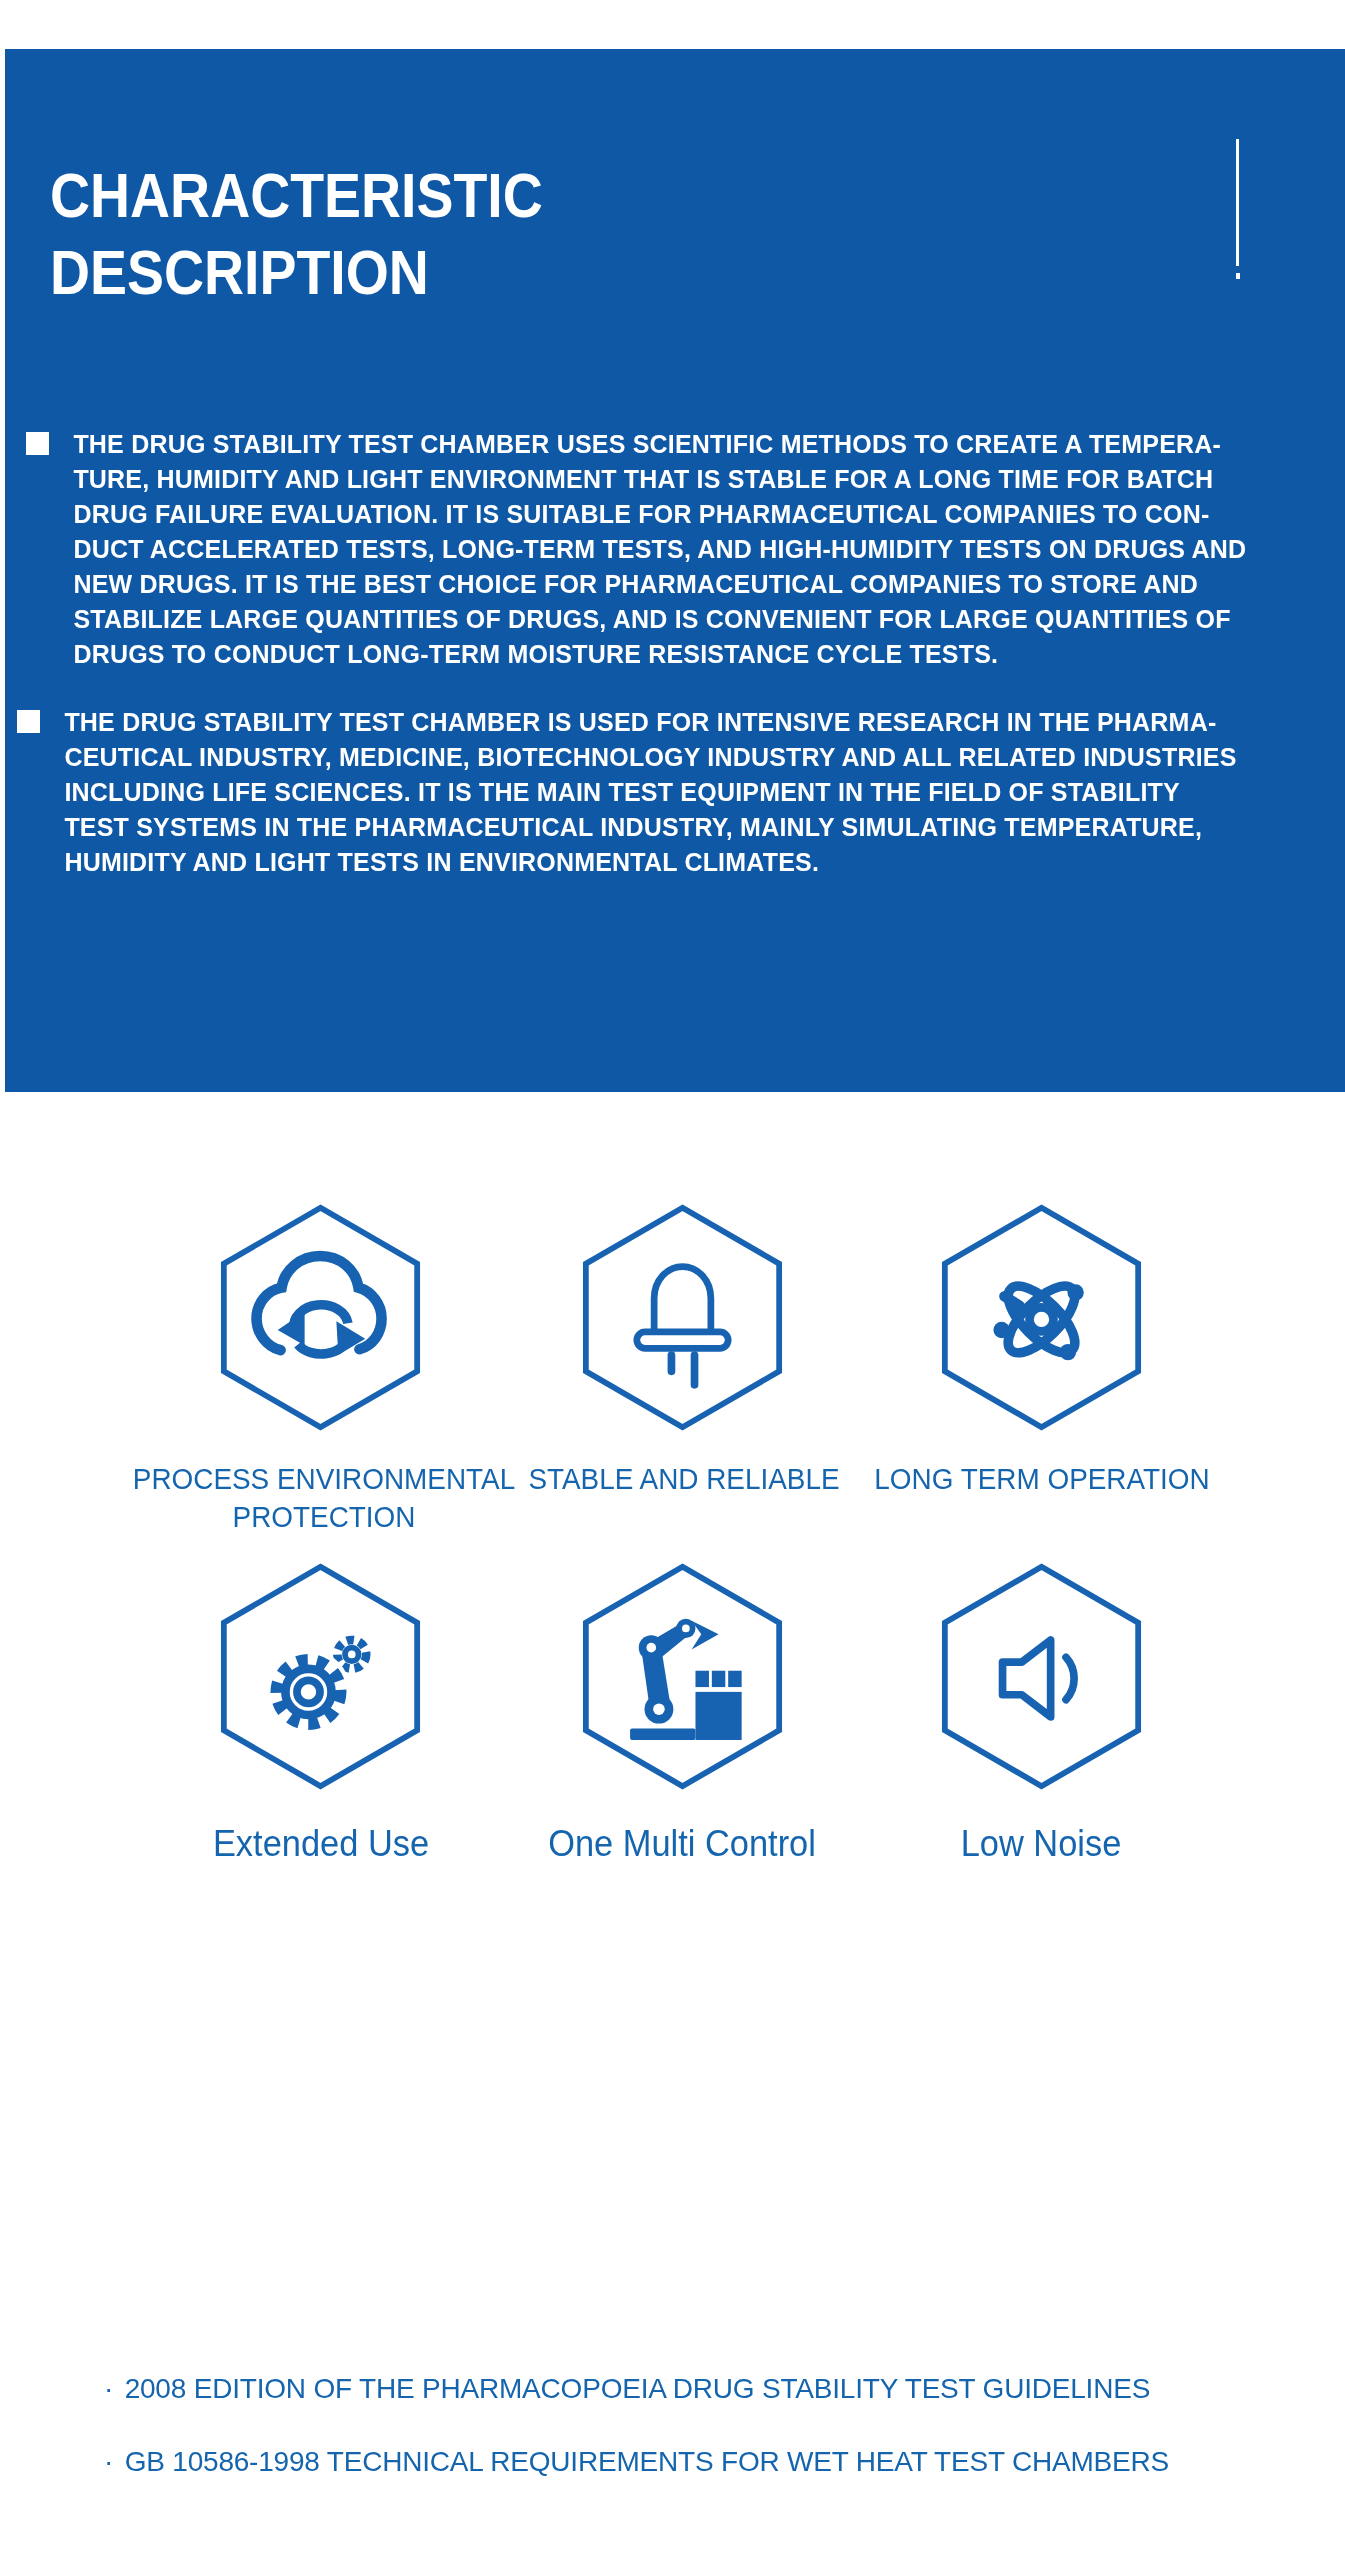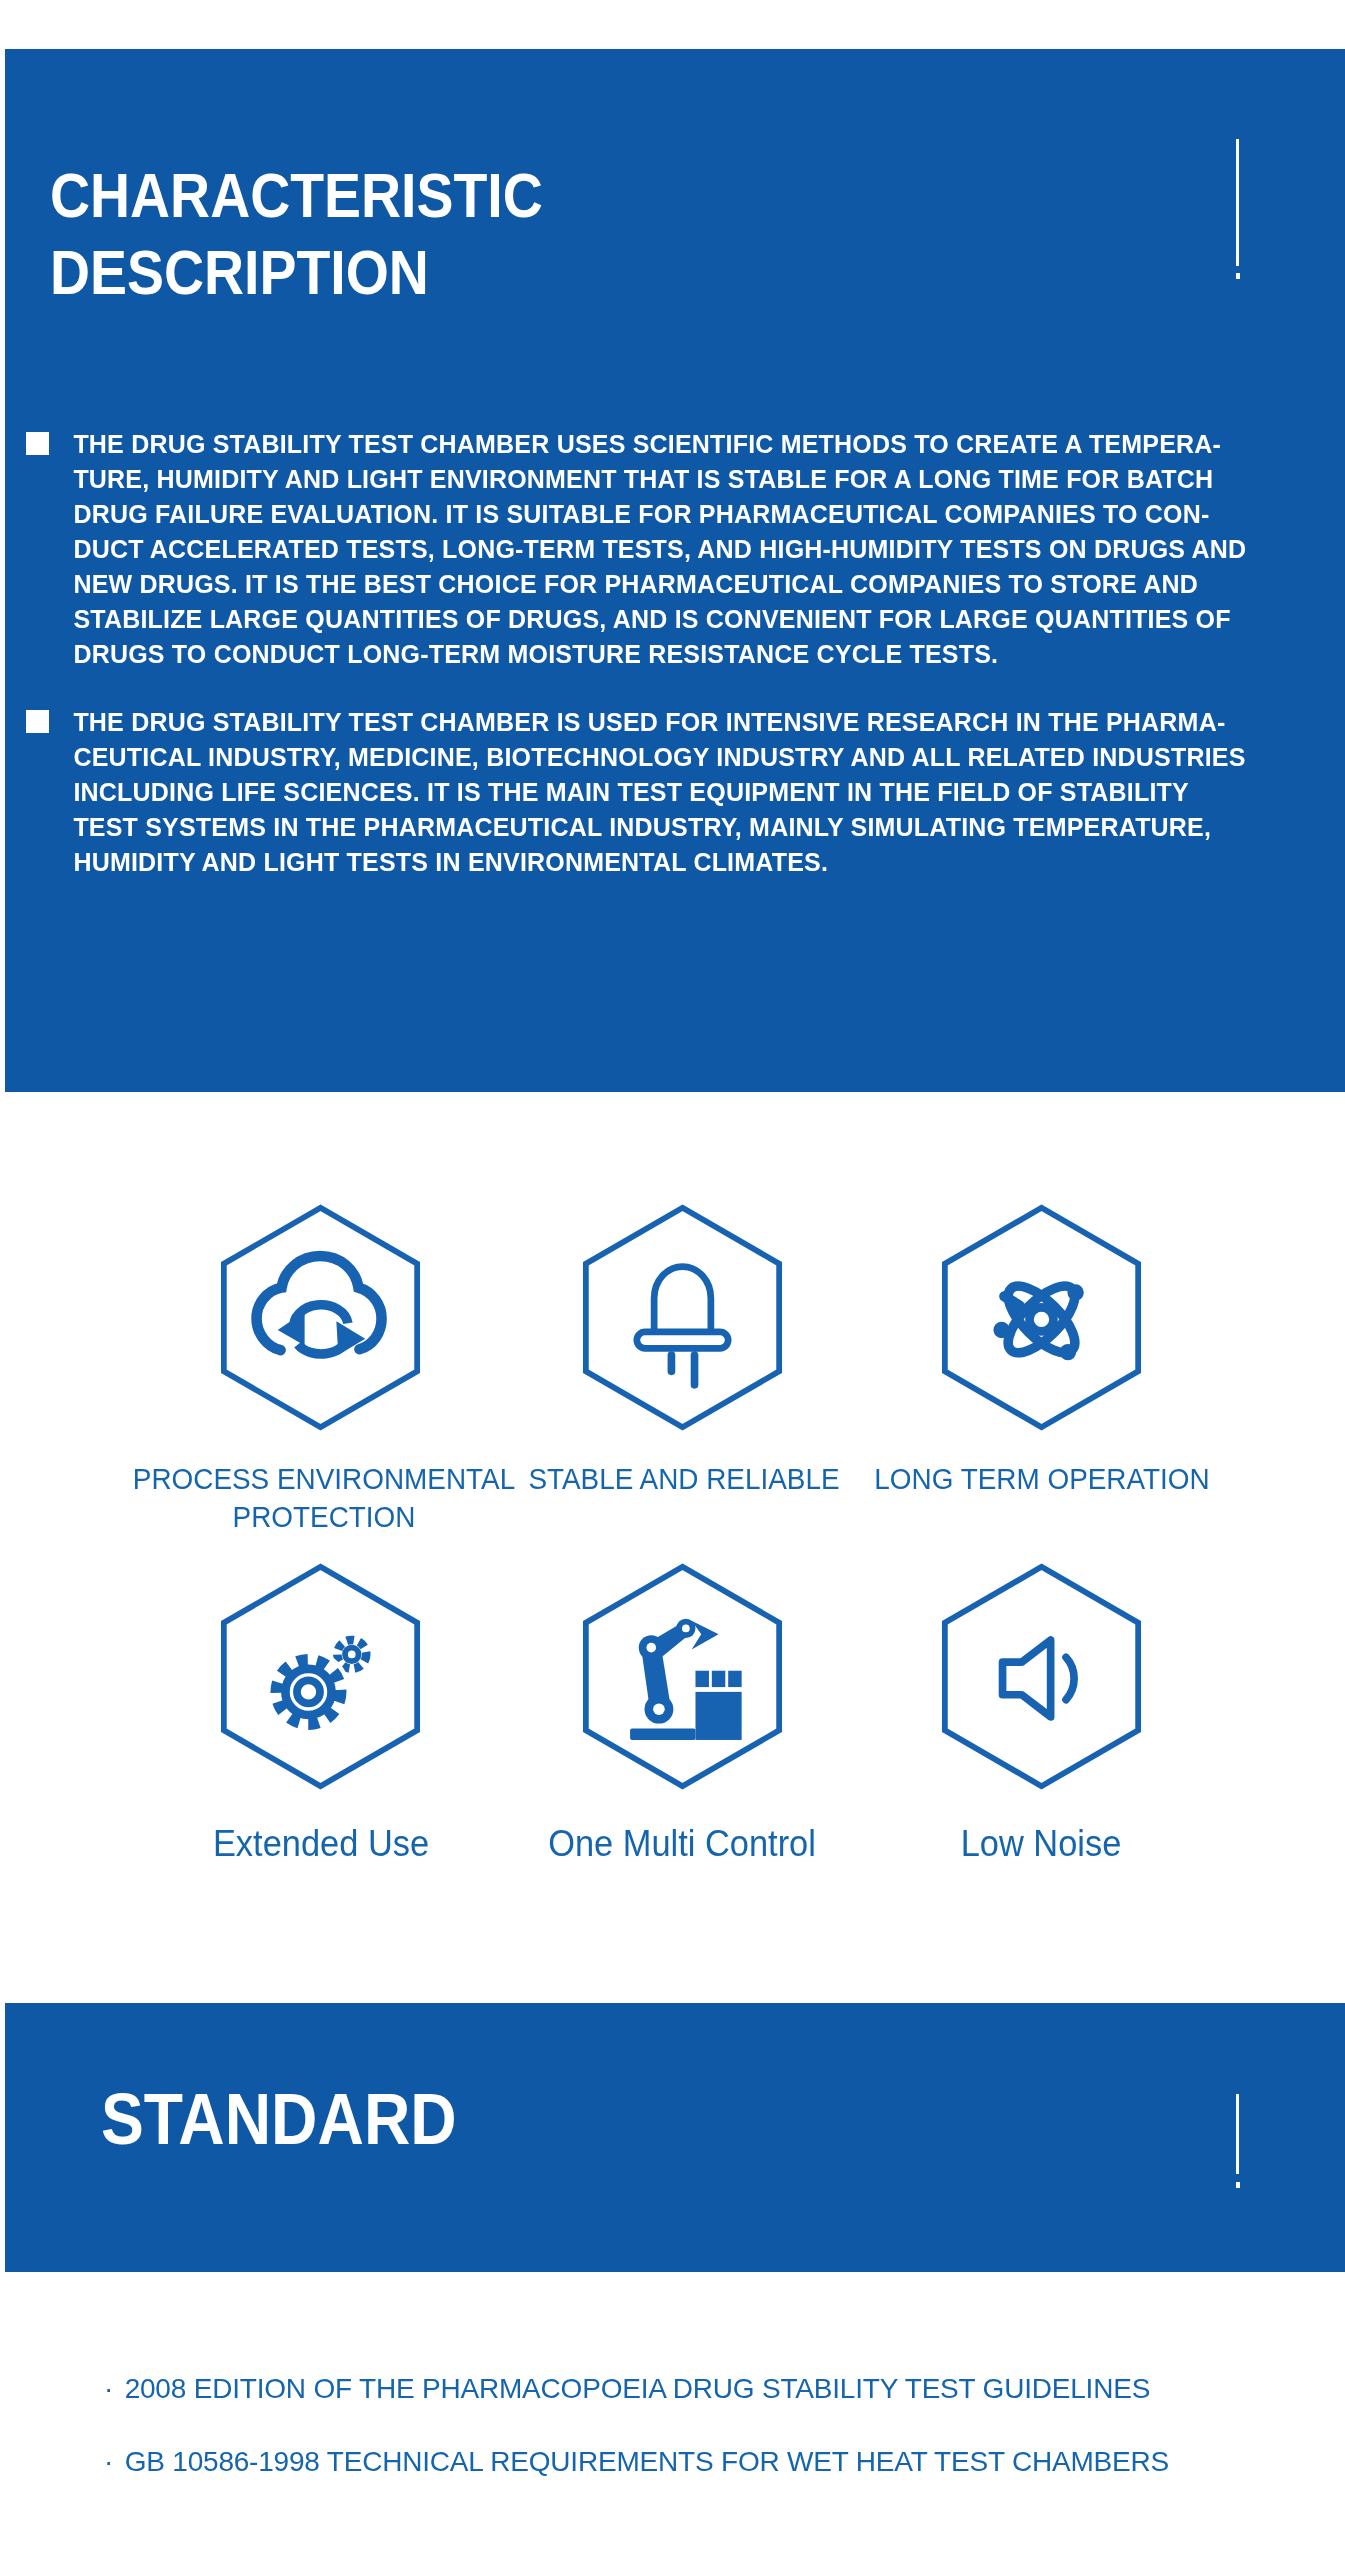--- a/index.html
+++ b/index.html
@@ -22,21 +22,21 @@
   .deco-line{position:absolute;background:#ffffff;width:2.9px;left:1231px;}
   .sec1 .deco-line{top:90px;height:127px;}
   .sec2 .deco-line{top:91px;height:80px;}
   .deco-dot{position:absolute;background:#ffffff;width:3.8px;height:5.8px;left:1231px;}
   .sec1 .deco-dot{top:224px;}
   .sec2 .deco-dot{top:179px;}
 
   
   .para{position:absolute;display:flex;align-items:flex-start;}
   .para.p1{left:21px;top:378px;}
-  .para.p2{left:21px;top:656px;}
+  .para.p2{left:12px;top:656px;}
   .sq{flex:none;width:23px;height:23px;background:#ffffff;margin-top:4.8px;margin-right:8.6px;}
   .ptext{color:#ffffff;font-weight:700;font-size:25px;line-height:35px;white-space:pre-line;
          letter-spacing:0.2px;margin-left:16px;}
 
   
   .hex-cell{position:absolute;width:201px;height:227px;}
   .feature-label{position:absolute;color:#1565ae;text-align:center;white-space:pre;
                  transform:translateX(-50%) scaleX(0.93);transform-origin:center top;}
   .row1-label{top:1460px;font-size:30px;line-height:38px;}
   .row2-label{top:1822px;font-size:37px;line-height:44px;}
@@ -164,25 +164,20 @@
   </div>
 
   <div class="feature-label row1-label" style="left:324px;">PROCESS ENVIRONMENTAL
 PROTECTION</div>
   <div class="feature-label row1-label" style="left:684px;">STABLE AND RELIABLE</div>
   <div class="feature-label row1-label" style="left:1042px;">LONG TERM OPERATION</div>
   <div class="feature-label row2-label" style="left:321px;">Extended Use</div>
   <div class="feature-label row2-label" style="left:682px;">One Multi Control</div>
   <div class="feature-label row2-label" style="left:1041px;">Low Noise</div>
 
-  <section class="panel sec2">
-    <h2 class="std-title">STANDARD</h2>
-    <div class="deco-line"></div>
-    <div class="deco-dot"></div>
-  </section>
 
   <div class="std-bullet b1">
     <span class="mark">·</span>
     <span>2008 EDITION OF THE PHARMACOPOEIA DRUG STABILITY TEST GUIDELINES</span>
   </div>
   <div class="std-bullet b2">
     <span class="mark">·</span>
     <span>GB 10586-1998 TECHNICAL REQUIREMENTS FOR WET HEAT TEST CHAMBERS</span>
   </div>
 

